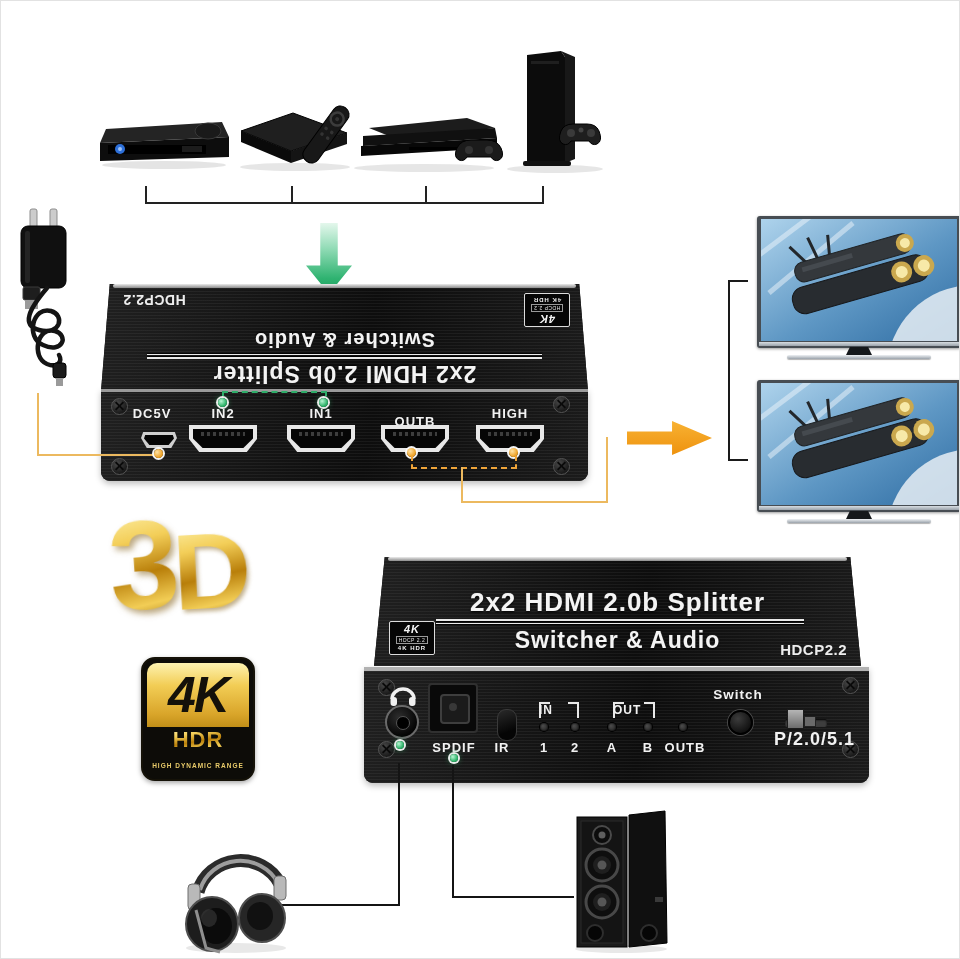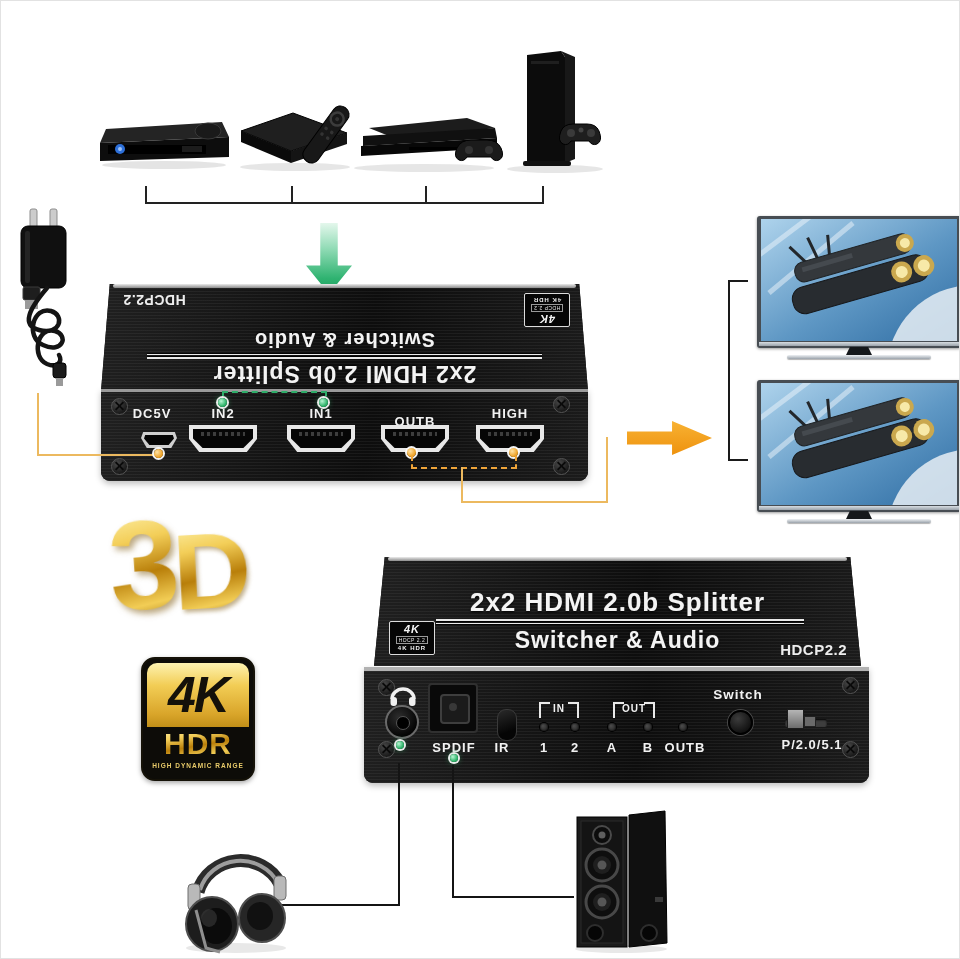--- a/index.html
+++ b/index.html
@@ -44,38 +44,38 @@
   
   .badge4k{width:44px;height:32px;background:#060606;border:1px solid #dcdcdc;border-radius:2px;
            display:flex;flex-direction:column;align-items:center;justify-content:center;gap:1px;}
   .badge4k .b1{color:#f5f5f5;font-weight:bold;font-size:11px;line-height:11px;letter-spacing:1px;font-style:italic;}
   .badge4k .b2{color:#e8e8e8;font-size:5px;line-height:6px;border:1px solid #9a9a9a;padding:0 2px;letter-spacing:0.5px;}
   .badge4k .b3{color:#f0f0f0;font-weight:bold;font-size:6px;line-height:7px;letter-spacing:1px;}
   
   .io-bracket .bl,.io-bracket .br{position:absolute;top:0;width:9px;height:14px;border-top:2px solid #e9e9e9;}
   .io-bracket .bl{left:0;border-left:2px solid #e9e9e9;}
   .io-bracket .br{right:0;border-right:2px solid #e9e9e9;}
-  .io-bracket .io-label{position:absolute;left:0;right:0;top:1px;text-align:center;font-size:10px;
+  .io-bracket .io-label{position:absolute;left:0;right:0;top:1px;text-align:left;font-size:12px;
                         font-weight:bold;color:#f2f2f2;letter-spacing:1px;}
   
   .arrow-down{clip-path:polygon(31% 0,69% 0,69% 60%,100% 60%,50% 100%,0 60%,31% 60%);
               background:linear-gradient(180deg,#e4f7ec 0%,#93dcb7 35%,#2fb371 78%,#1e9c5c 100%);}
   .arrow-right{clip-path:polygon(0 31%,53% 31%,53% 0,100% 50%,53% 100%,53% 69%,0 69%);
               background:linear-gradient(180deg,#f8b233,#ee920e);}
   
   .gold-text{font-weight:900;background:linear-gradient(170deg,#fdf0a8 5%,#f3ce58 30%,#b97f0a 55%,#f2cd55 78%,#8f6205 100%);
              -webkit-background-clip:text;background-clip:text;color:transparent;line-height:1;}
   #badge-4khdr{border-radius:14px;background:#0d0c08;border:2px solid #151208;overflow:hidden;
                box-shadow:0 2px 5px rgba(0,0,0,0.35);}
   #badge-4khdr .top{position:absolute;left:4px;top:4px;right:4px;height:64px;border-radius:10px 10px 0 0;
                background:linear-gradient(180deg,#fdf2b0,#f2cd55 35%,#d9a52a 80%,#c18f18);
                display:flex;align-items:center;justify-content:center;}
   #badge-4khdr .top span{font-weight:900;font-style:italic;font-size:50px;color:#14110a;letter-spacing:-2px;}
   #badge-4khdr .mid{position:absolute;left:0;top:70px;width:100%;text-align:center;}
-  #badge-4khdr .mid span{font-size:30px;letter-spacing:1px;font-weight:900;}
+  #badge-4khdr .mid span{font-size:22px;letter-spacing:1px;font-weight:900;}
   #badge-4khdr .bot{position:absolute;left:0;top:103px;width:100%;text-align:center;
                font-size:6.5px;font-weight:bold;letter-spacing:1px;color:#e9cb6a;}
   
   .tv .bezel{position:absolute;left:0;top:0;width:204px;height:132px;background:#474d53;border-radius:3px;
              box-shadow:0 1px 3px rgba(0,0,0,0.4);}
   .tv .screen{position:absolute;left:4px;top:3px;width:196px;height:122px;overflow:hidden;background:#5e97c4;}
   .tv .chin{position:absolute;left:2px;top:126px;width:200px;height:4px;background:linear-gradient(#d7dde2,#9aa2aa);}
   .tv .neck{position:absolute;left:89px;top:131px;width:26px;height:8px;background:#15181b;
             clip-path:polygon(15% 0,85% 0,100% 100%,0 100%);}
   .tv .base{position:absolute;left:30px;top:139px;width:144px;height:4px;border-radius:3px;
@@ -389,21 +389,21 @@
     <div class="abs plabel" style="left:344px;top:130px;width:60px;font-size:13.5px">Switch</div>
     <div class="abs" style="left:364px;top:153px;width:21px;height:21px;border-radius:50%;
          background:radial-gradient(circle at 38% 32%,#3c3c3c,#101010 75%);border:2px solid #000;
          box-shadow:0 0 0 1px #4a4a4a"></div>
 
     <div class="abs" style="left:421px;top:152px;width:42px;height:20px">
       <div class="abs" style="left:0;bottom:2px;width:42px;height:8px;background:#3e3e3e;border-radius:2px;box-shadow:inset 0 1px 2px #000"></div>
       <div class="abs" style="left:2px;top:0;width:15px;height:18px;background:linear-gradient(#b5b5b5,#6d6d6d);border:1px solid #1c1c1c"></div>
       <div class="abs" style="left:19px;top:7px;width:10px;height:9px;background:#6a6a6a;border:1px solid #222"></div>
     </div>
-    <div class="abs plabel" style="left:410px;top:180px;width:76px;font-size:13px">P/2.0/5.1</div>
+    <div class="abs plabel" style="left:410px;top:172px;width:76px;font-size:18px">P/2.0/5.1</div>
   </div>
 
   <div class="abs bline" style="left:397px;top:762px;width:2px;height:143px"></div>
   <div class="abs bline" style="left:279px;top:903px;width:120px;height:2px"></div>
   <div class="abs bline" style="left:451px;top:764px;width:2px;height:133px"></div>
   <div class="abs bline" style="left:451px;top:895px;width:122px;height:2px"></div>
 
   <svg class="abs svg-shape" style="left:175px;top:813px" width="122" height="142" viewBox="0 0 122 142">
     <ellipse cx="60" cy="134" rx="50" ry="5" fill="#e8e8e8"></ellipse>
     <path d="M22,78 A44,42 0 0 1 104,70" fill="none" stroke="#2b2b2b" stroke-width="13"></path>

